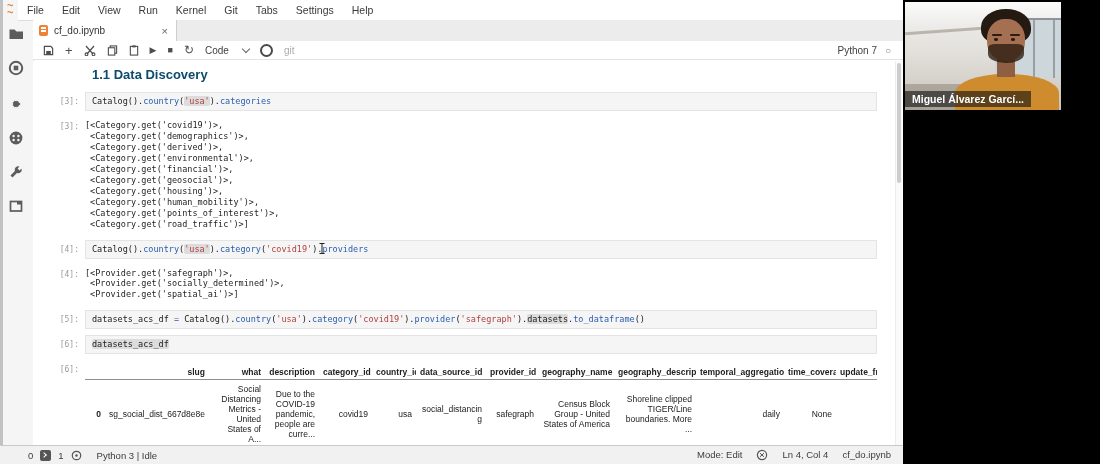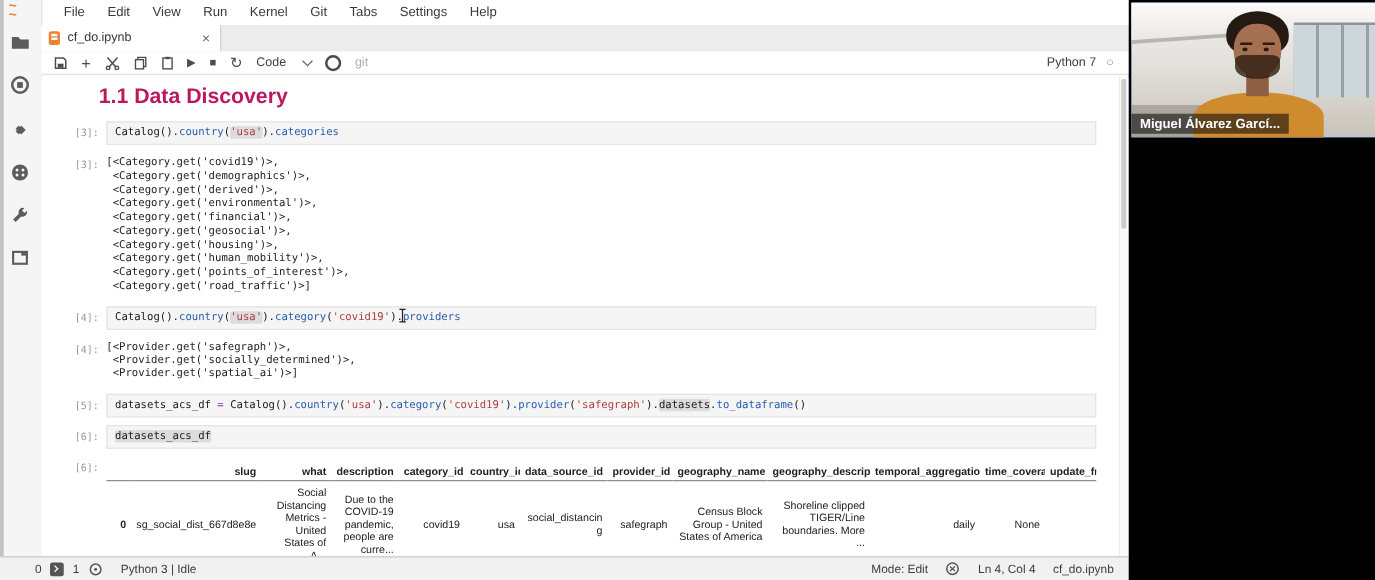--- a/index.html
+++ b/index.html
@@ -10,21 +10,21 @@
   .workspace{position:absolute;left:0;top:0;width:903px;height:464px;background:#fff}
 
   
   .activitybar{position:absolute;left:0;top:0;width:33px;height:445px;background:#f5f5f5;border-right:1px solid #e2e2e2}
   .activitybar .edge{position:absolute;left:0;top:0;width:3px;height:100%;background:#c2c2c2}
   .abicon{position:absolute;left:8px;width:18px;height:18px;color:#5c5c5c}
   .abicon svg{display:block}
   .logo{position:absolute;left:7px;top:2px;color:#e0822f;font-weight:bold;font-size:11px;line-height:7px}
 
   
-  .menubar{position:absolute;left:42px;top:0;width:870px;height:20px;background:#fff;border-bottom:1px solid #ddd;
+  .menubar{position:absolute;left:18px;top:0;width:870px;height:20px;background:#fff;border-bottom:1px solid #ddd;
            display:flex;align-items:center;font-size:10.5px;color:#3a3a3a}
   .menu-item{padding:0 9px;cursor:default}
 
   
   .tabbar{position:absolute;left:33px;top:20px;width:870px;height:21px;background:#ececec;border-bottom:1px solid #d7d7d7}
   .tab{position:absolute;left:0;top:0;width:144px;height:21px;background:#fff;border-right:1px solid #cfcfcf;
        display:flex;align-items:center;padding:0 6px;box-sizing:border-box;font-size:10px;color:#333}
   .nbicon{width:9px;height:11px;background:#ef8135;border-radius:2px;margin-right:6px;position:relative}
   .nbicon:after{content:"";position:absolute;left:2px;top:2px;right:2px;height:1.5px;background:#fff;box-shadow:0 3px 0 #fff}
   .tabclose{margin-left:auto;color:#666;font-size:11px;padding:0 2px}
@@ -41,21 +41,21 @@
   .darkcircle{width:9px;height:9px;border:2px solid #4a4a4a;border-radius:50%}
   .gittext{color:#adadad}
   .tb-right{margin-left:auto;display:flex;align-items:center;gap:8px;padding-right:12px;color:#3e3e3e;font-size:10px}
   .kcircle{font-size:10px;color:#8a8a8a}
 
   
   .content{position:absolute;left:33px;top:61px;width:870px;height:384px;background:#fff;overflow:hidden;padding-top:3px;box-sizing:border-box}
   .vscroll{position:absolute;right:1px;top:0;width:6px;height:100%;background:#fafafa;border-left:1px solid #ededed}
   .vthumb{position:absolute;right:1px;top:2px;width:4px;height:120px;background:#cdcdcd;border-radius:2px}
 
-  .nb-heading{font-size:17px;font-weight:bold;color:#be185d;margin:3px 0 10px 46px}
+  .nb-heading{font-size:13px;font-weight:bold;color:#0c4a6e;margin:3px 0 10px 59px}
   .nb-intro{font-size:9.5px;color:#2e2e2e;margin:0 0 13px 55px}
 
   .cellrow{display:flex;align-items:flex-start}
   .prompt{width:46px;flex:0 0 46px;text-align:right;font:8px "DejaVu Sans Mono",monospace;color:#9a9a9a;padding-top:5px}
   .cellbody{flex:1;margin-left:6px;margin-right:26px;min-width:0}
   .codecell{background:#f5f5f5;border:1px solid #e4e4e4;padding:3px 6px;margin-bottom:6px}
   .codeline{font-family:"DejaVu Sans Mono",monospace;font-size:8.5px;line-height:11px;white-space:pre}
   .tok.pl{color:#212121}
   .tok.fn{color:#2a5db0}
   .tok.st{color:#b0413e}
@@ -69,28 +69,28 @@
   table.df{border-collapse:collapse;table-layout:fixed;width:831px;font-family:"Liberation Sans",sans-serif;
            font-size:8.5px;color:#212121;line-height:10px}
   table.df th{font-weight:bold;text-align:right;vertical-align:bottom;padding:2px 4px;border-bottom:1px solid #8f8f8f;overflow:hidden;white-space:nowrap}
   table.df td,table.df tbody th{text-align:right;vertical-align:middle;padding:4px 4px;word-wrap:break-word;white-space:normal;border:none}
   table.df tbody th{font-weight:bold}
   table.df tbody tr{border-bottom:1px solid #f0f0f0}
 
   
   .statusbar{position:absolute;left:0;bottom:0;width:903px;height:19px;background:#f1f1f1;border-top:1px solid #c9c9c9;
              display:flex;align-items:center;font-size:9.5px;color:#3c3c3c;padding:0 12px 0 28px;box-sizing:border-box;gap:7px}
-  .sb-right{margin-left:auto;display:flex;align-items:center;gap:14px}
+  .sb-right{margin-left:auto;display:flex;align-items:flex-start;gap:14px}
   .sbterm{width:11px;height:11px;background:#555;border-radius:2px;position:relative}
   .sbterm:after{content:"";position:absolute;left:2px;top:3px;width:3px;height:3px;border-right:1.2px solid #fff;border-bottom:1.2px solid #fff;transform:rotate(-45deg)}
   .sbcirc svg{display:block}
 
   
   .callpanel{position:absolute;left:903px;top:0;width:197px;height:464px;background:#000}
-  .video{position:absolute;left:2px;width:196px;overflow:hidden;background:#1d4ed8}
+  .video{position:absolute;left:2px;width:156px;overflow:hidden;background:#404040}
   .v1{top:2px;height:108px}
   .v2{top:112px;height:95px}
   .namelabel{position:absolute;left:0;bottom:3px;background:rgba(15,15,15,0.6);color:#fff;
              font-size:10.5px;font-weight:bold;padding:2px 7px;max-width:92%;white-space:nowrap;overflow:hidden}
 
   
   .s1{position:absolute;inset:0;background:linear-gradient(180deg,#f1f0ee 0%,#e3e1dc 45%,#c8c3ba 100%)}
   .s1 .ceiling{position:absolute;top:0;left:0;right:0;height:30px;background:linear-gradient(180deg,#fbfbfa,#e9e8e5)}
   .s1 .beam{position:absolute;top:26px;left:0;width:120px;height:3px;background:#b9b5ad;transform:rotate(-4deg)}
   .s1 .window{position:absolute;right:0;top:16px;width:66px;height:58px;border-top:2px solid #8d9598;

